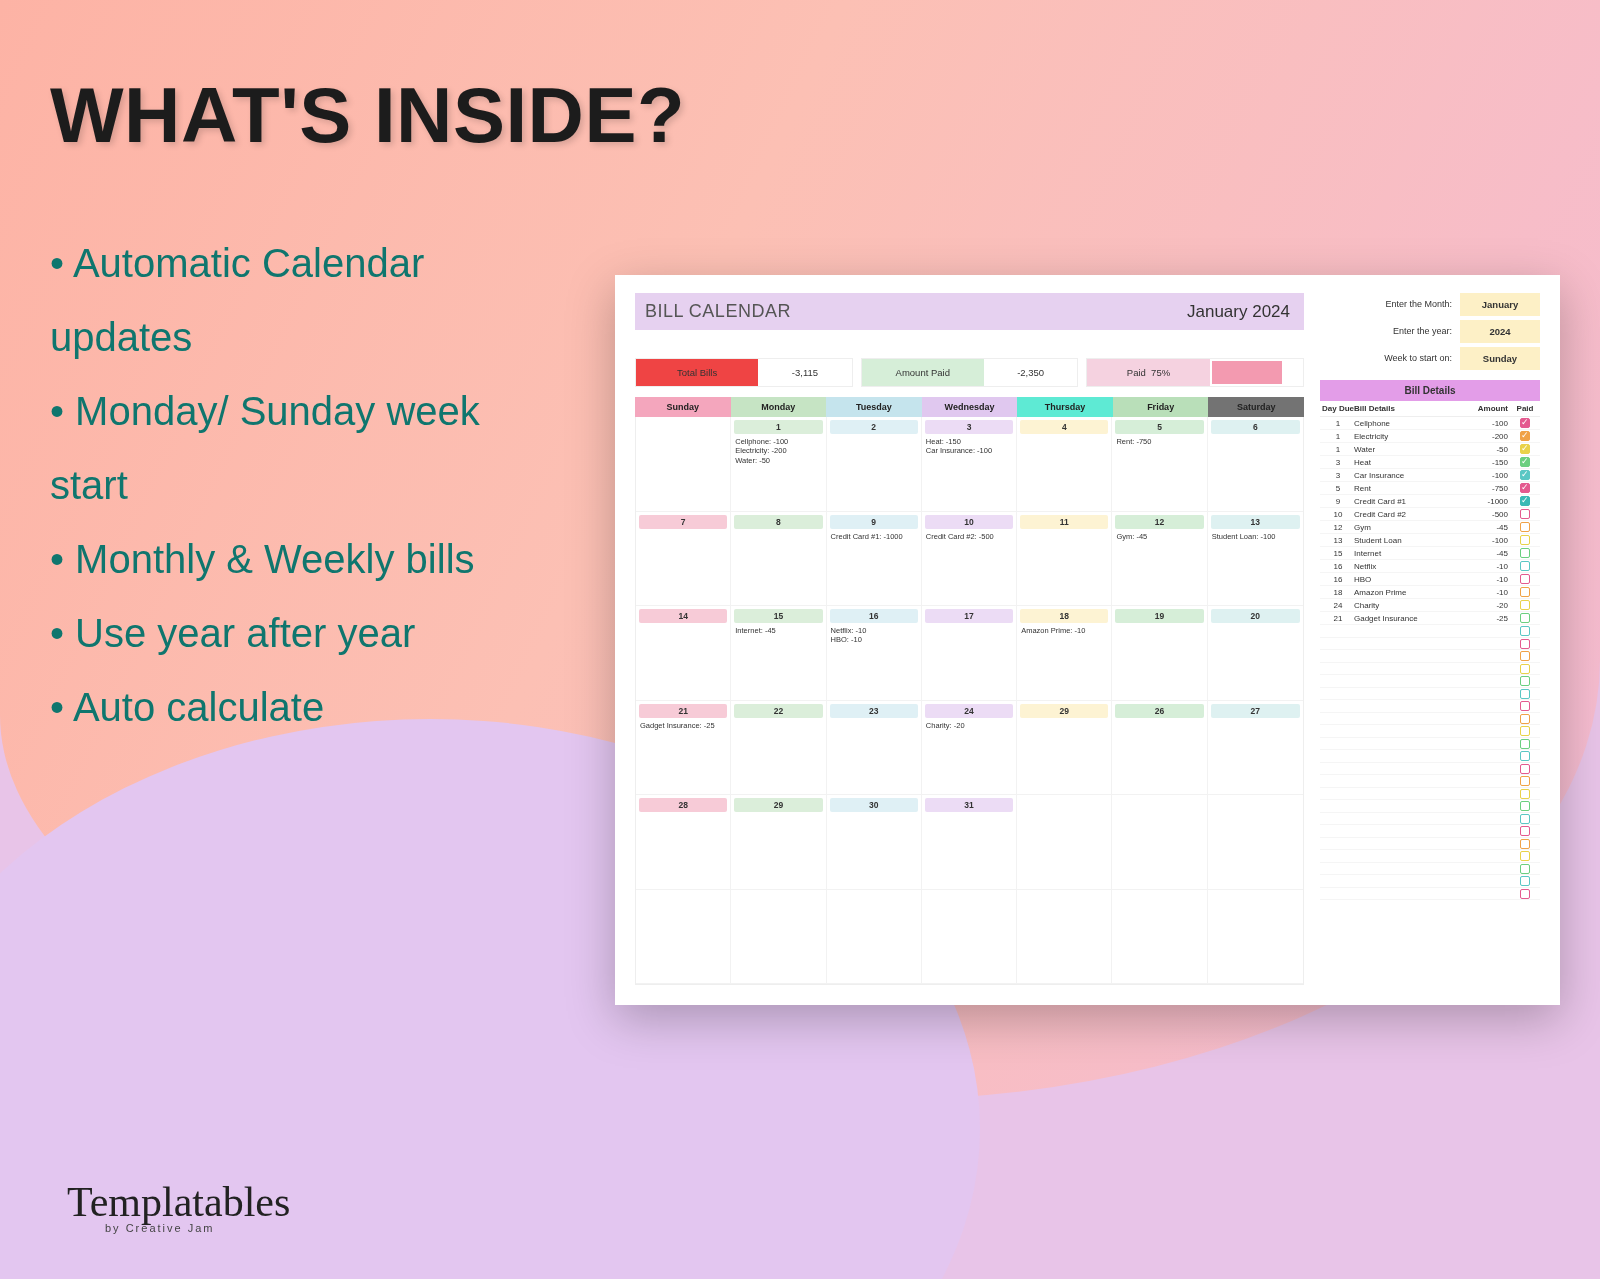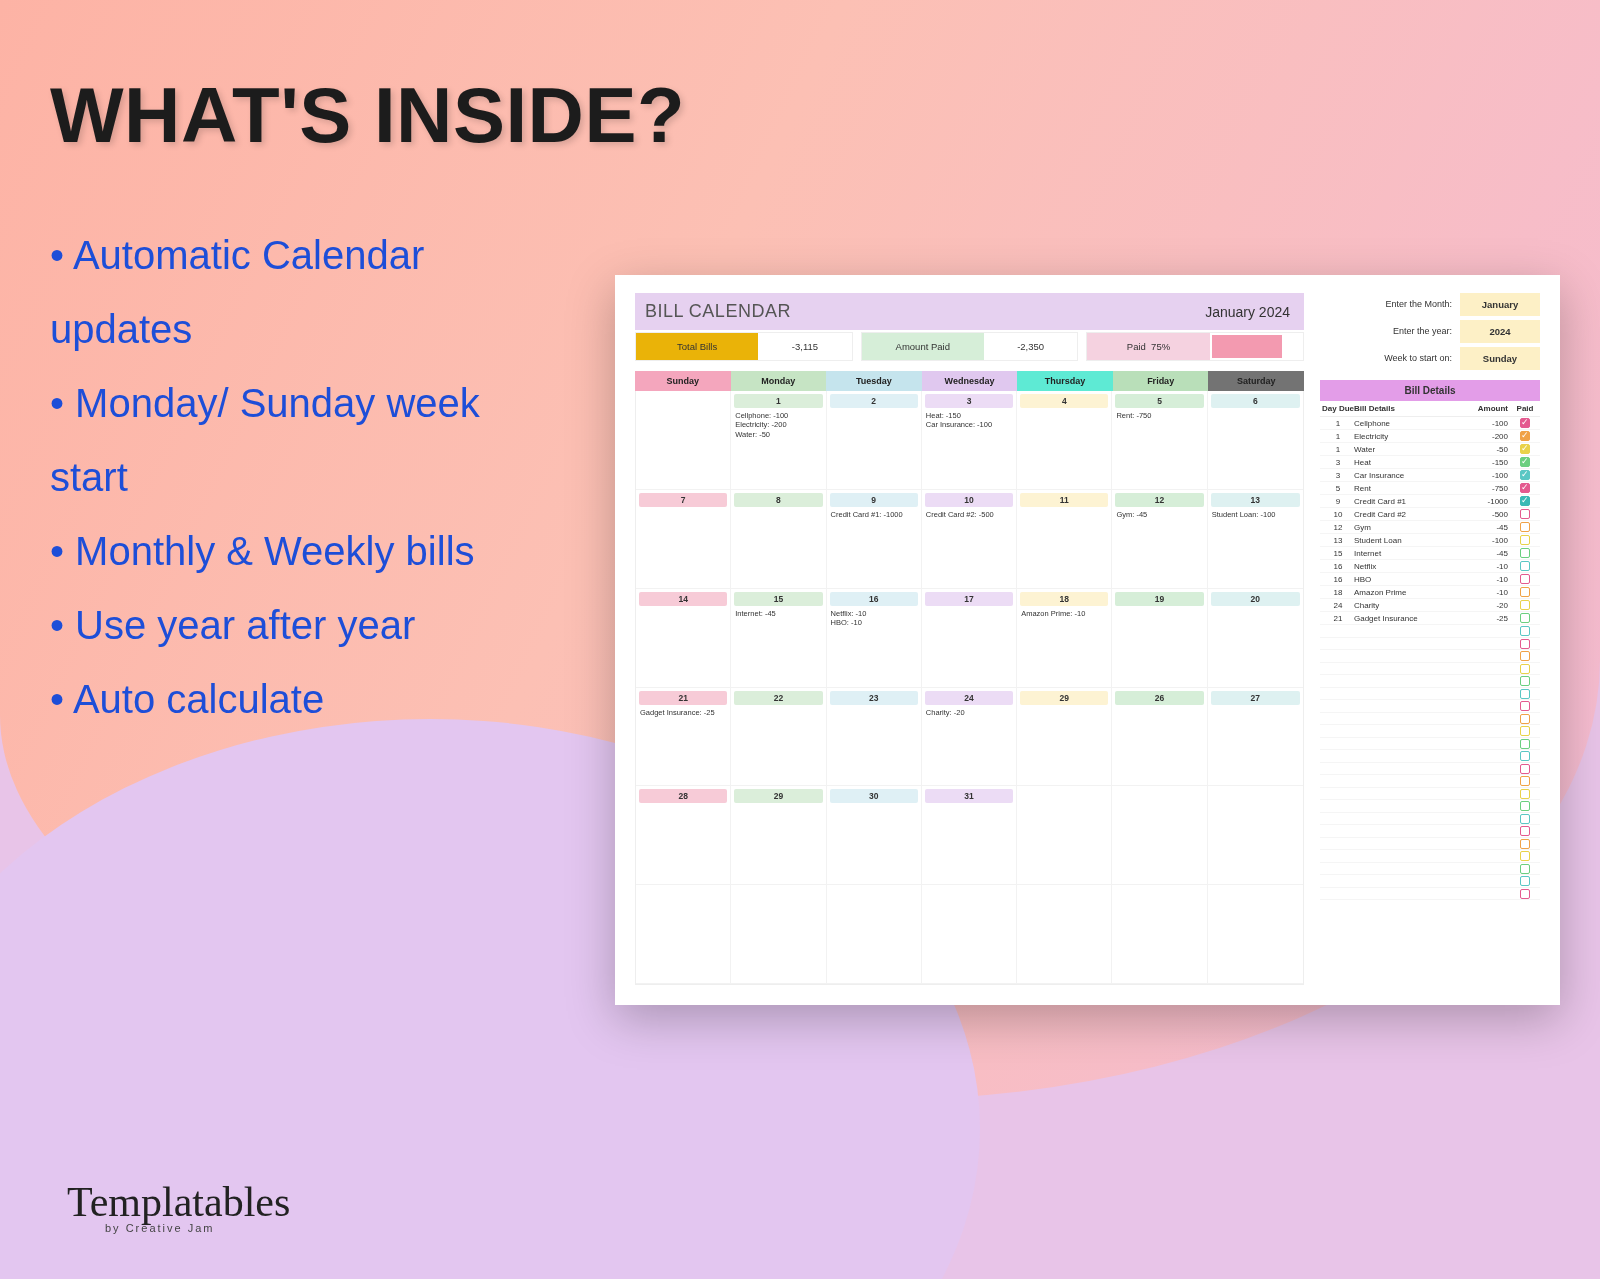--- a/index.html
+++ b/index.html
@@ -3,38 +3,38 @@
 <meta charset="utf-8">
 <style>
 *{box-sizing:border-box;margin:0;padding:0}
 body{width:1600px;height:1279px;position:relative;overflow:hidden;font-family:-apple-system,BlinkMacSystemFont,'Segoe UI',Helvetica,Arial,sans-serif;background:#e8c4e8}
 .bg-layer{position:absolute;inset:0}
 .bg-blue{position:absolute;top:-180px;right:-180px;width:700px;height:700px;border-radius:50%;background:#c9e3e6}
 .bg-pink{position:absolute;top:0;left:0;width:1600px;height:1100px;border-bottom-left-radius:55% 35%;border-bottom-right-radius:45% 40%;background:linear-gradient(115deg,#fdb3a5 0%,#fcc0b4 40%,#f4bbd4 100%)}
 .bg-lav{position:absolute;bottom:-260px;left:-120px;width:1100px;height:820px;border-radius:50%;background:#e3c6f0}
 .content{position:absolute;inset:0}
 .headline{position:absolute;top:70px;left:50px;font-size:78px;font-weight:800;letter-spacing:.5px;color:#1c1c1c;text-shadow:3px 3px 6px rgba(0,0,0,.15)}
-.bullets{position:absolute;top:218px;left:50px;font-size:40px;line-height:1.85;color:#1d4ed8;font-weight:400;font-family:'Segoe UI',Arial,sans-serif}
+.bullets{position:absolute;top:226px;left:50px;font-size:40px;line-height:1.85;color:#0f766e;font-weight:400;font-family:'Segoe UI',Arial,sans-serif}
 .logo{position:absolute;bottom:45px;left:67px;font-family:'Brush Script MT',cursive;font-size:42px;color:#222}
 .logo .sub{font-family:'Segoe UI',Arial,sans-serif;letter-spacing:2px;font-size:11px;color:#444;display:block;margin-top:-4px;margin-left:38px}
 .cta{position:absolute;bottom:40px;right:40px;background:#e9f2e9;border:1px solid #b7d2b8;border-radius:6px;padding:16px 24px;font-size:26px;text-align:center;line-height:1.4;color:#222;font-family:'Segoe UI',Arial,sans-serif;font-weight:300}
 .cta b{font-weight:700}
 .gs-icon{display:inline-block;width:22px;height:28px;background:#0f9d58;border-radius:3px;vertical-align:middle;margin-left:8px;position:relative}
 .gs-icon:before{content:"";position:absolute;top:10px;left:4px;right:4px;bottom:4px;background:repeating-linear-gradient(#fff,#fff 2px,transparent 2px,transparent 5px),repeating-linear-gradient(90deg,#fff,#fff 2px,transparent 2px,transparent 8px);background-blend-mode:normal;border:1px solid #fff}
 
 
 .sheet{position:absolute;top:275px;left:615px;right:40px;height:730px;background:#fff;box-shadow:0 14px 45px rgba(0,0,0,.25);padding:18px 20px 20px;display:flex;gap:16px;font-family:'Segoe UI',Arial,sans-serif;font-size:10px;color:#333}
 .cal{flex:1 1 auto;display:flex;flex-direction:column}
 .side{width:220px;display:flex;flex-direction:column}
-.cal-title{display:flex;justify-content:space-between;align-items:center;background:#e6d1f0;padding:8px 14px 8px 10px;margin-bottom:2px}
+.cal-title{display:flex;justify-content:space-between;align-items:center;background:#e6d1f0;padding:8px 14px 8px 10px;margin-bottom:28px}
 .cal-title .t{font-size:18px;color:#555;letter-spacing:.5px;font-weight:400}
-.cal-title .m{font-size:14px;color:#333;font-weight:500}
+.cal-title .m{font-size:17px;color:#333;font-weight:500}
 .stats{display:flex;gap:8px;margin-bottom:8px}
 .stat{flex:1;display:flex;border:1px solid #eee}
-.stat .lab{flex:1.1;background:#eab308;display:flex;align-items:center;justify-content:center;padding:8px 4px;font-size:9.5px}
+.stat .lab{flex:1.1;background:#ef4444;display:flex;align-items:center;justify-content:center;padding:8px 4px;font-size:9.5px}
 .stat .val{flex:0.9;display:flex;align-items:center;justify-content:center;font-size:9.5px}
 .stat:nth-child(2) .lab{background:#d6eed8}
 .stat:nth-child(3) .lab{background:#f5d2e0}
 .stat:nth-child(3) .val{position:relative;background:#fff}
 .stat:nth-child(3) .bar{position:absolute;top:2px;bottom:2px;left:2px;width:75%;background:#f39ab0}
 .stat:nth-child(3) .pct{position:relative;z-index:1;font-size:9.5px}
 
 .week-row{display:grid;grid-template-columns:repeat(7,1fr);gap:0;margin-top:2px}
 .week-row .dh{padding:5px 0;text-align:center;font-size:9px;font-weight:700;color:#222}
 .dh.sun{background:#f4a6bd}.dh.mon{background:#c6e4c4}.dh.tue{background:#c5e4ed}.dh.wed{background:#e0c8ef}.dh.thu{background:#5eead4}.dh.fri{background:#b9dfb9}.dh.sat{background:#737373}

